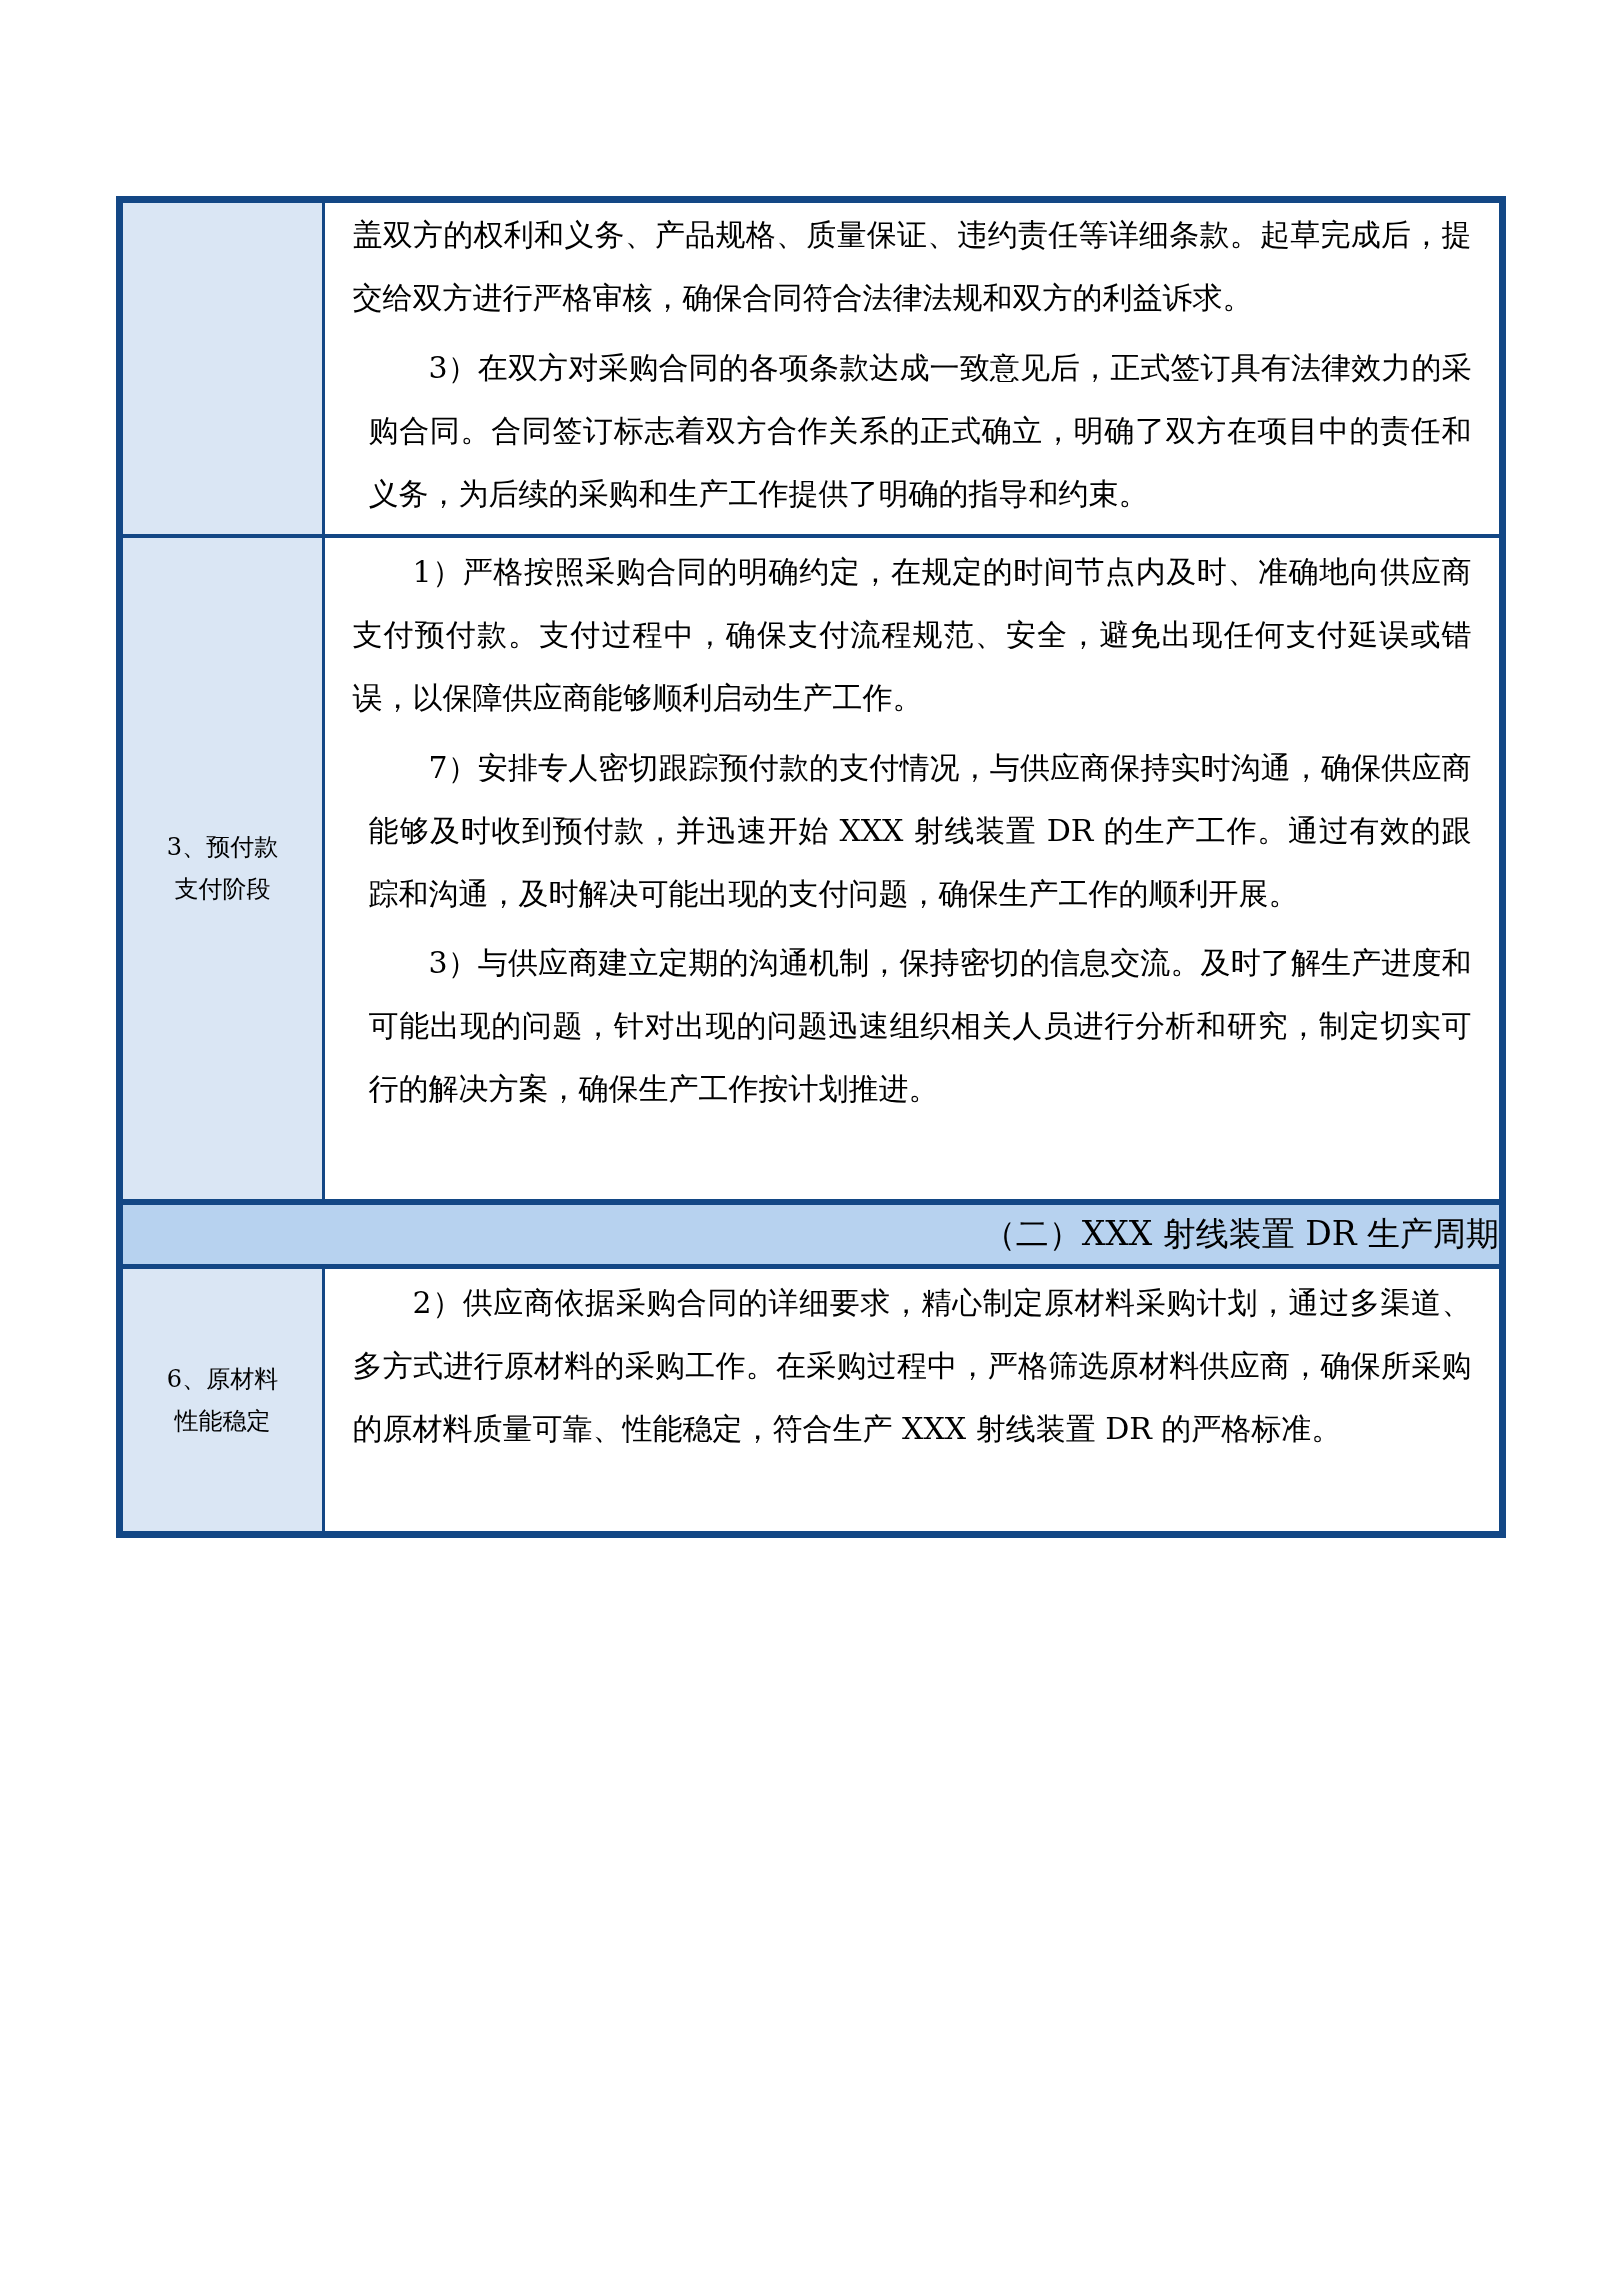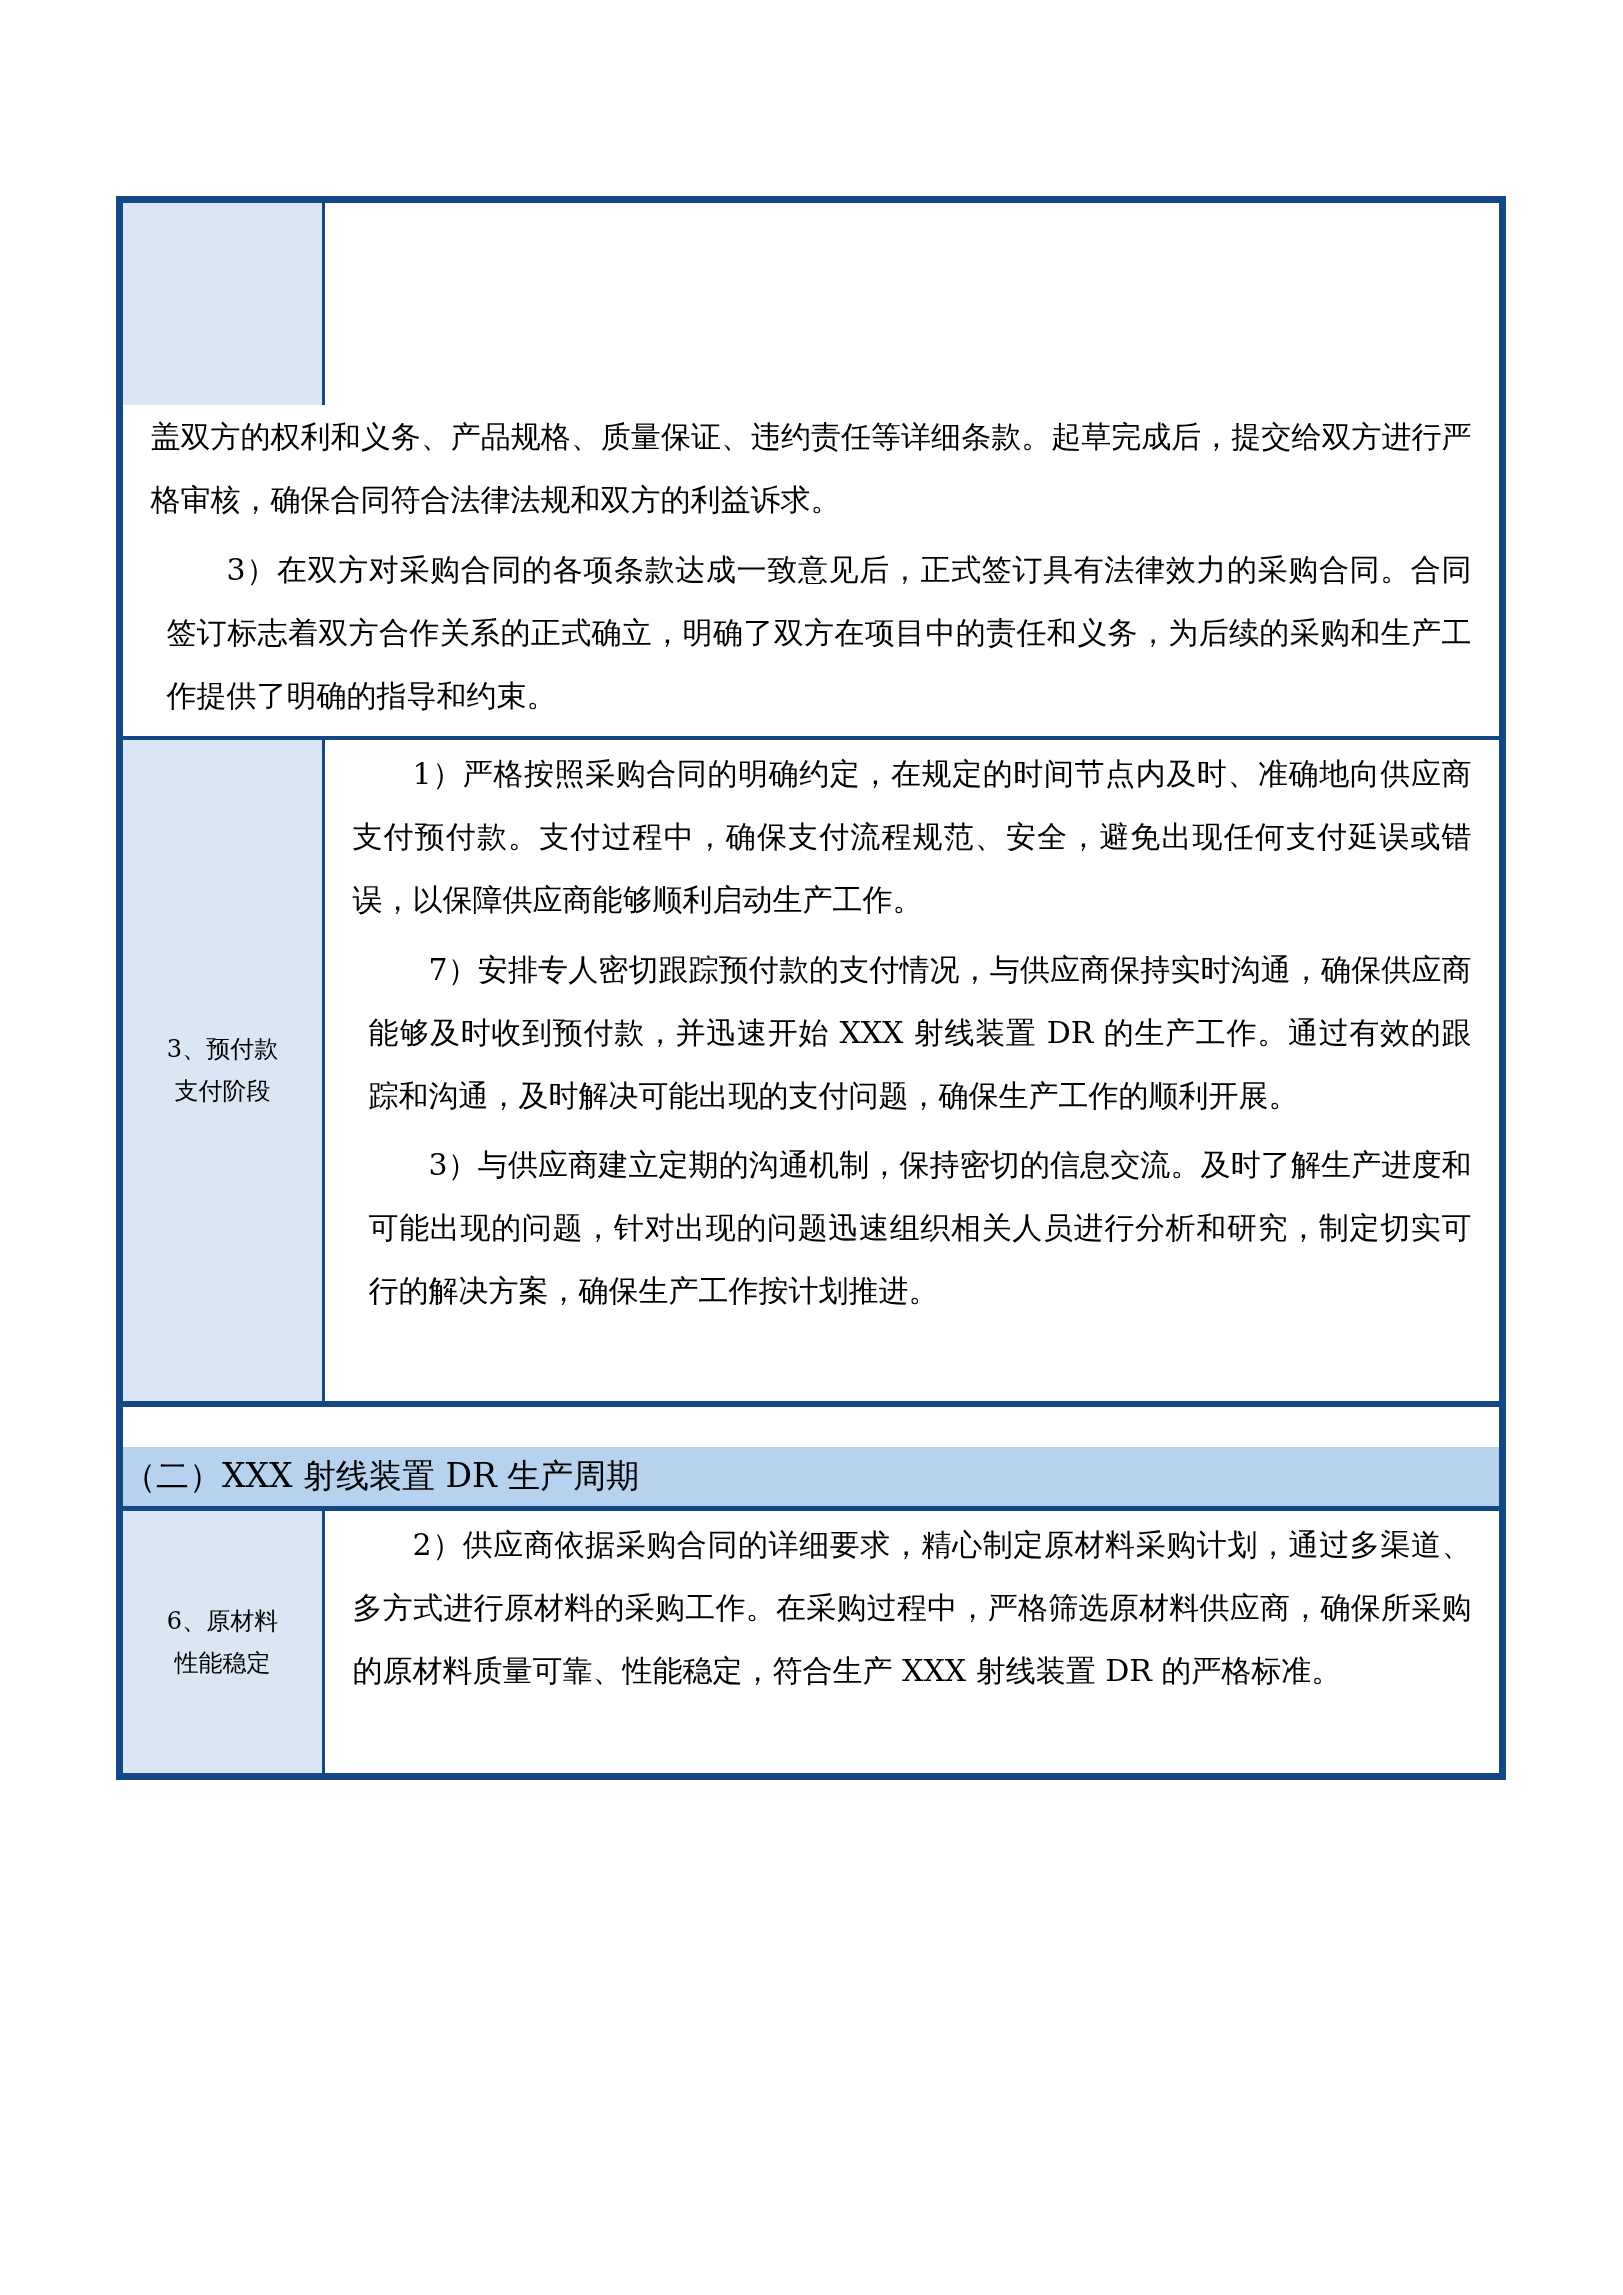--- a/index.html
+++ b/index.html
@@ -29,21 +29,20 @@
       box-sizing: border-box;
       border: 7.9px solid #134785;
       background: #ffffff;
     }
     .row {
       display: flex;
       box-sizing: border-box;
     }
     .row.divider-bottom {
       border-bottom: 4.6px solid #134785;
-      flex-direction: column;
     }
     .row.divider-bottom-thick {
       border-bottom: 6.5px solid #134785;
     }
     .cell-label {
       width: 202px;
       flex: 0 0 202px;
       background: #DAE6F4;
       border-right: 3.9px solid #134785;
       box-sizing: border-box;
@@ -75,25 +74,24 @@
     }
     .cell-content p + p {
       margin-top: 6.5px;
       margin-left: 16px;
     }
     .heading-row {
       background: #B7D2EF;
       height: 64px;
       display: flex;
       align-items: center;
-      justify-content: flex-start;
+      justify-content: flex-end;
       font-size: 33px;
       box-sizing: border-box;
       border-bottom: 5.2px solid #134785;
-      margin-top: 40px;
     }
     .row1 { min-height: 323px; }
     .row1 .cell-content { padding-top: 0; }
     .row2 { min-height: 667px; }
     .row3 { min-height: 262px; }
   </style>
 </head>
 <body>
 
 <div class="page">

